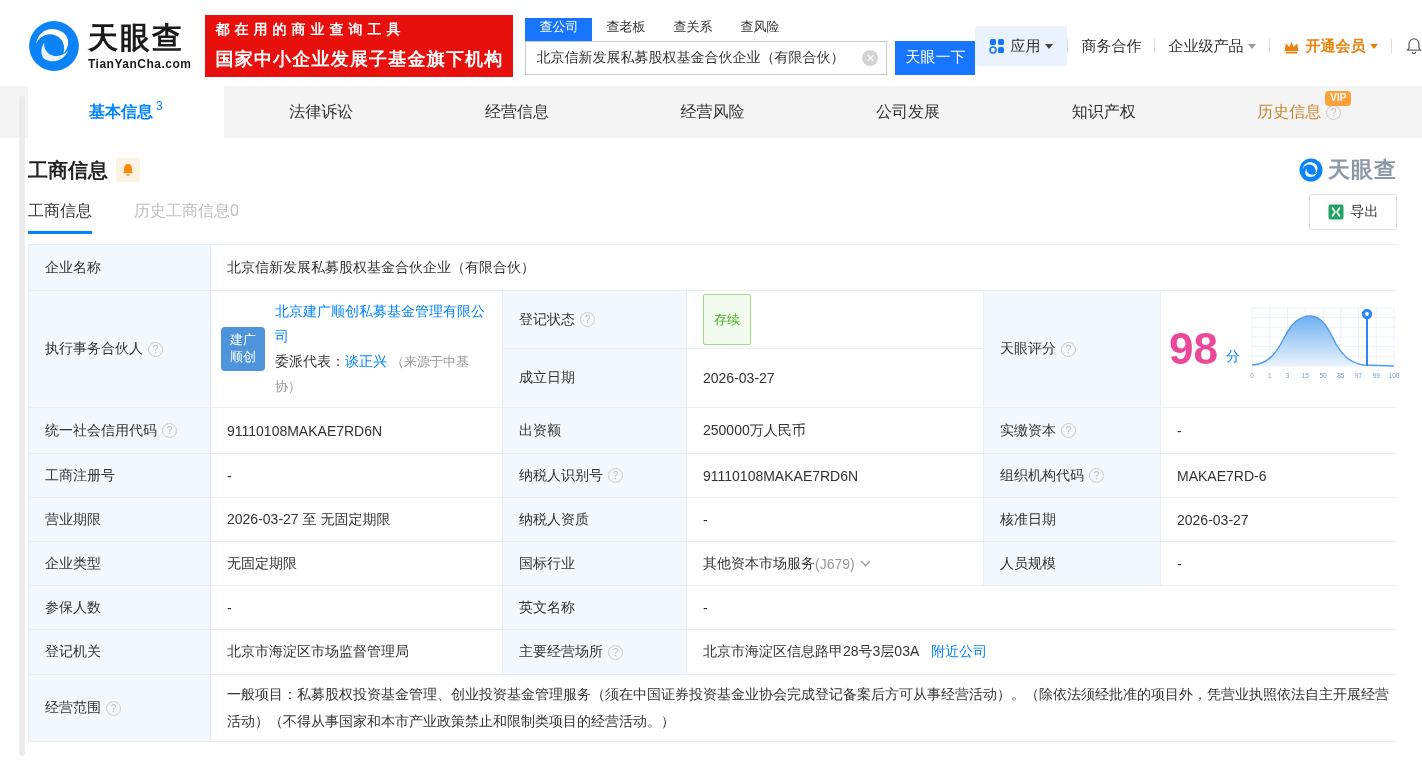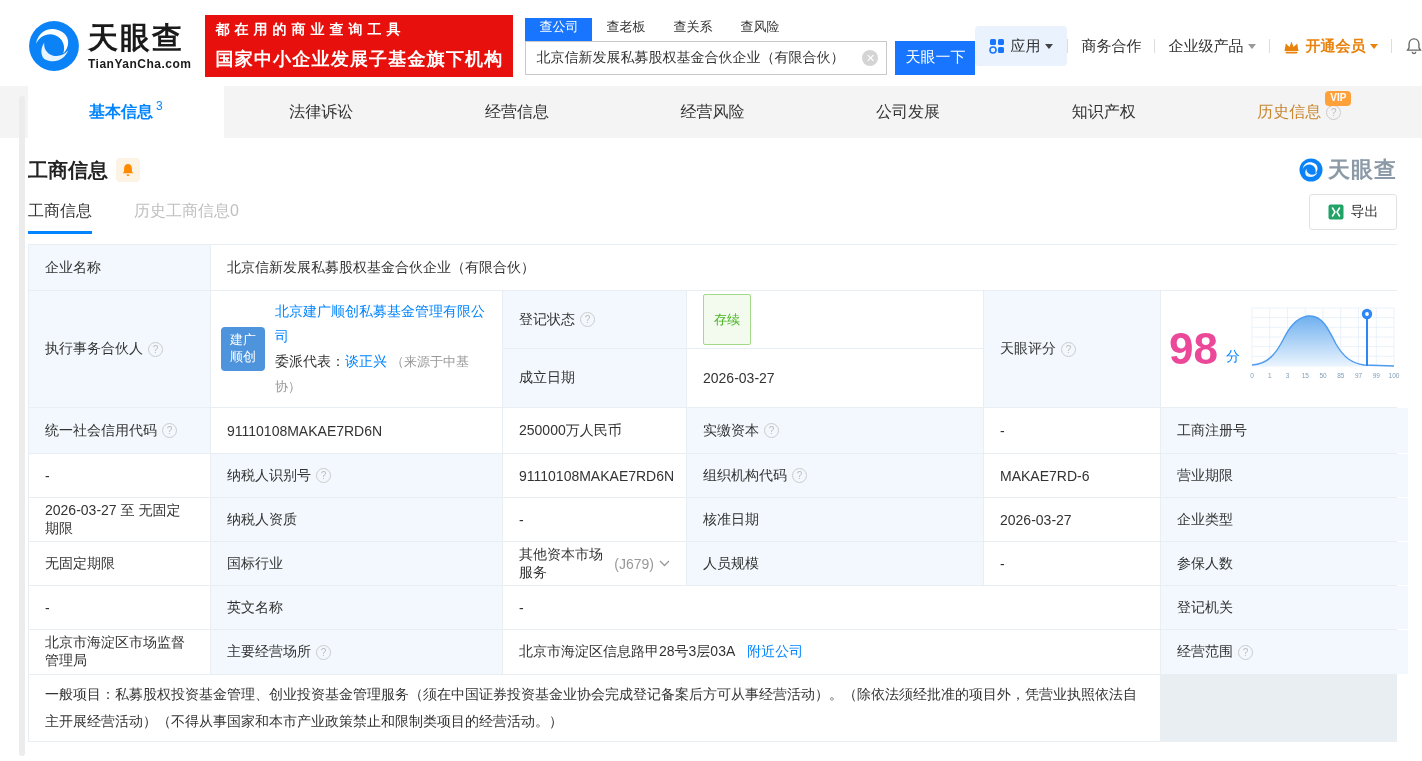--- a/index.html
+++ b/index.html
@@ -291,20 +291,23 @@
       <span>2026-03-27</span>
     </div>
 
     <div class="tl">
       <span>统一社会信用代码</span>
       <span class="q-icon">?</span>
     </div>
     <div class="tv">
       <span>91110108MAKAE7RD6N</span>
     </div>
+    <div class="tl">
+      <span>出资额</span>
+    </div>
     <div class="tv">
       <span>250000万人民币</span>
     </div>
     <div class="tl">
       <span>实缴资本</span>
       <span class="q-icon">?</span>
     </div>
     <div class="tv">
       <span>-</span>
     </div>

